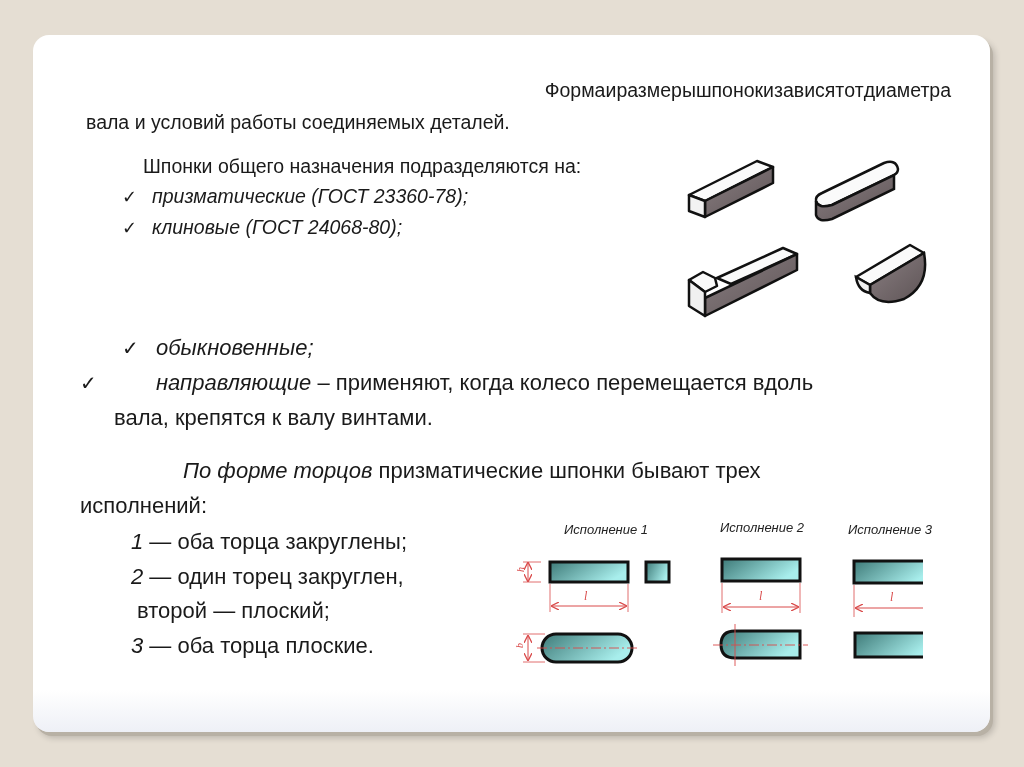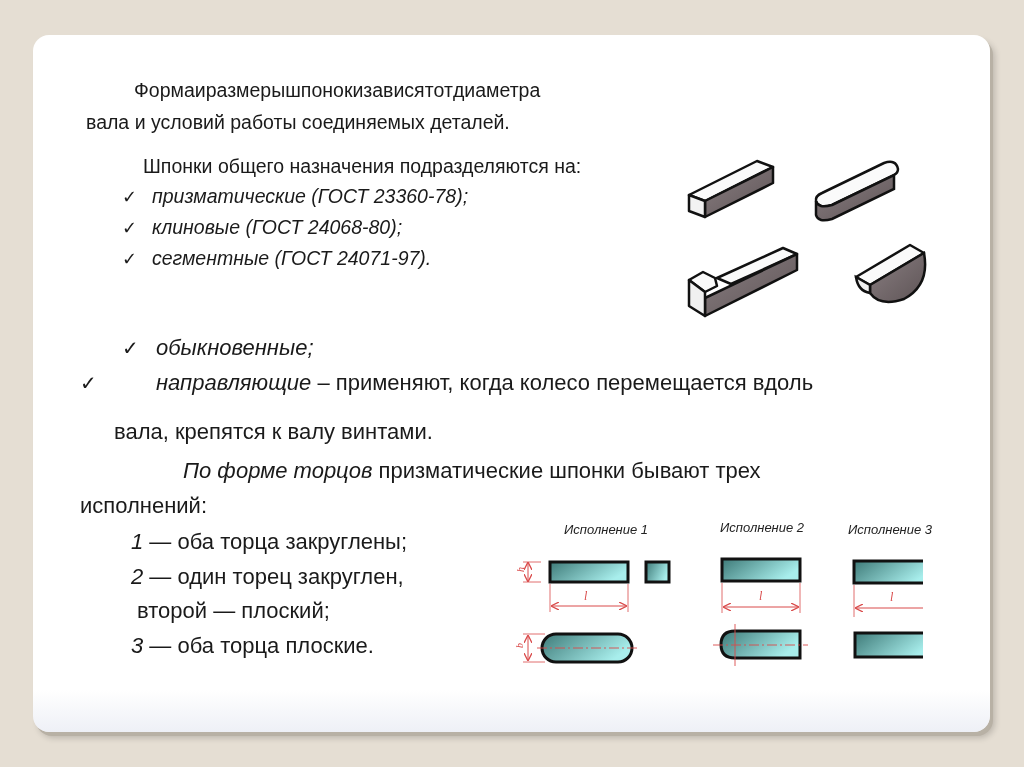--- a/index.html
+++ b/index.html
@@ -11,21 +11,21 @@
     position: relative;
   }
   .slide {
     position: absolute; left: 33px; top: 35px; width: 957px; height: 697px;
     background: linear-gradient(to bottom, #ffffff 0%, #ffffff 94%, #eef0f6 100%);
     border-radius: 16px;
     box-shadow: 3px 4px 0 #b8b1a5, 5px 6px 6px rgba(0,0,0,0.18);
   }
   .txt { position: absolute; white-space: nowrap; }
   .p1 { font-size: 19.5px; line-height: 31px; }
-  .just { display: flex; justify-content: flex-start; width: 865px; }
+  .just { display: flex; justify-content: flex-end; width: 865px; }
   .p2 { font-size: 19.5px; }
   .it { font-style: italic; margin-left: 42px; }
   .big { font-size: 22px; }
   .check { display: inline-block; width: 30px; font-style: normal; font-size: 18px; }
   .checkb { display: inline-block; width: 34px; font-style: normal; font-size: 20px; }
   .diag-label { font-size: 13px; font-style: italic; color: #222; position: absolute; margin-left: 40px; }
   svg { position: absolute; }
 </style>
 </head>
 <body>
@@ -43,23 +43,20 @@
     <span>диаметра</span>
   </div>
   <div class="txt p1" style="left:53px; top:72px;">вала и условий работы соединяемых деталей.</div>
 
   <div class="txt p2" style="left:110px; top:120px;">Шпонки общего назначения подразделяются на:</div>
   <div class="txt p2 it" style="left:47px; top:150px;">
     <span class="check">✓</span><span>призматические (ГОСТ 23360-78);</span>
   </div>
   <div class="txt p2 it" style="left:47px; top:181px;">
     <span class="check">✓</span><span>клиновые (ГОСТ 24068-80);</span>
-  </div>
-  <div class="txt p2 it" style="left:47px; top:212px;">
-    <span class="check">✓</span><span>сегментные (ГОСТ 24071-97).</span>
   </div>
 
   <svg style="left:650px; top:120px;" width="105" height="70" viewBox="0 0 105 70">
     <defs>
       <linearGradient id="sideG" x1="0" y1="0" x2="1" y2="1">
         <stop offset="0" stop-color="#8a7f82"></stop>
           <stop offset="1" stop-color="#5e5456"></stop>
       </linearGradient>
     </defs>
     <polygon points="6,40 74,6 90,12 22,46" fill="#fafafa" stroke="#111" stroke-width="2.5" stroke-linejoin="round"></polygon>
@@ -84,21 +81,21 @@
     <path d="M22,50 L76,18 Q82,50 56,64 Q32,72 22,58 Z" fill="url(#sideG)" stroke="#111" stroke-width="2.5"></path>
     <path d="M8,42 L22,50 L22,58 Q10,56 8,42 Z" fill="#f0f0f0" stroke="#111" stroke-width="2.5"></path>
   </svg>
 
   <div class="txt big it" style="left:47px; top:300px;">
     <span class="checkb">✓</span><span>обыкновенные;</span>
   </div>
   <div class="txt big" style="left:47px; top:335px;">
     <span class="checkb">✓</span><span class="it">направляющие</span><span> – применяют, когда колесо перемещается вдоль</span>
   </div>
-  <div class="txt big" style="left:81px; top:384px;">вала, крепятся к валу винтами.</div>
+  <div class="txt big" style="left:81px; top:370px;">вала, крепятся к валу винтами.</div>
 
   <div class="txt big" style="left:108px; top:423px;">
     <span class="it">По форме торцов</span><span> призматические шпонки бывают трех</span>
   </div>
   <div class="txt big" style="left:47px; top:458px;">исполнений:</div>
 
   <div class="txt big" style="left:56px; top:494px;">
     <span class="it">1</span><span> — оба торца закруглены;</span>
   </div>
   <div class="txt big" style="left:56px; top:529px;">

